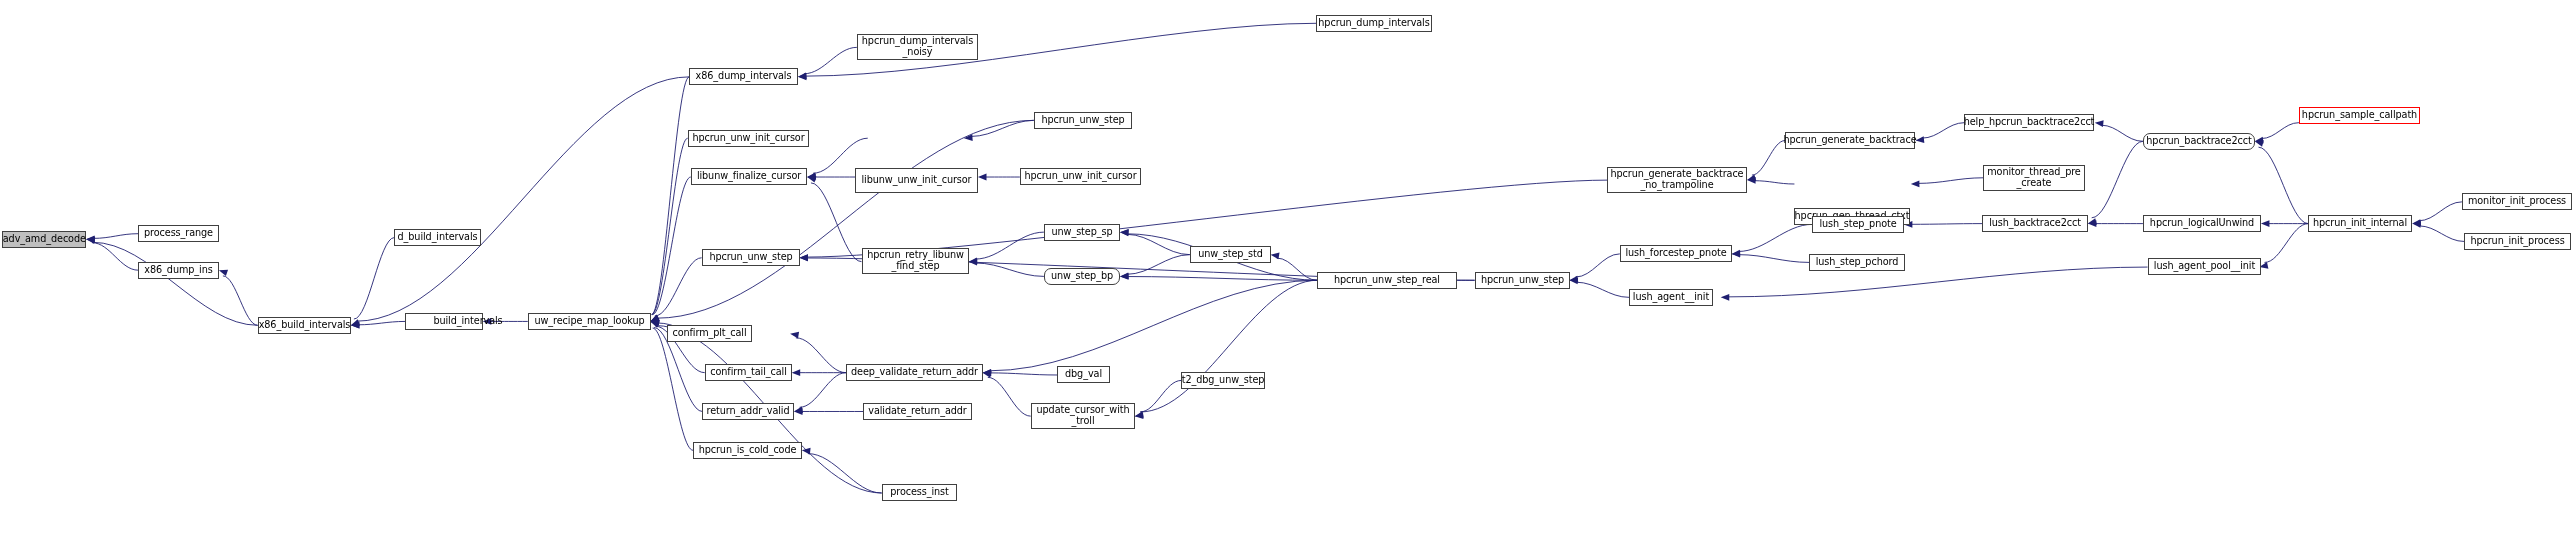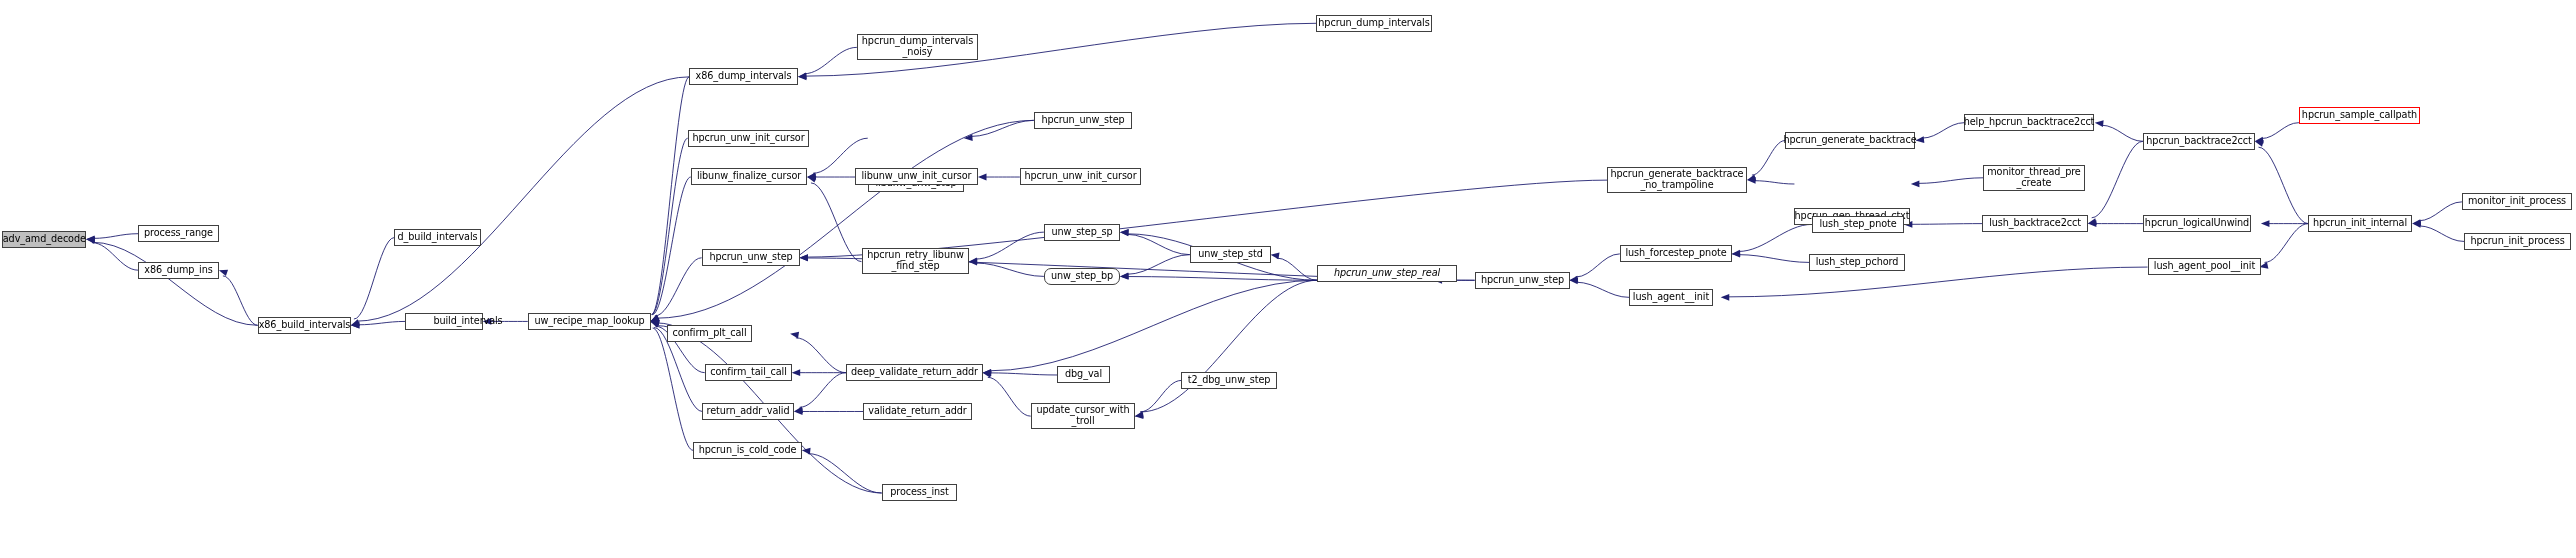--- a/index.html
+++ b/index.html
@@ -190,56 +190,56 @@
       <div class="node" style="left: 394px; top: 229px; width: 87px; height: 17px;">d_build_intervals</div>
       <div class="node" style="left: 405px; top: 313px; width: 78px; height: 17px; padding-left: 48px;">build_intervals</div>
       <div class="node" style="left: 528px; top: 313px; width: 123px; height: 17px;">uw_recipe_map_lookup</div>
       <div class="node" style="left: 689px; top: 68px; width: 109px; height: 17px;">x86_dump_intervals</div>
       <div class="node" style="left: 857px; top: 34px; width: 121px; height: 26px;">hpcrun_dump_intervals
 _noisy</div>
       <div class="node" style="left: 1316px; top: 14.7px; width: 116px; height: 17px;">hpcrun_dump_intervals</div>
       <div class="node" style="left: 688px; top: 130px; width: 121px; height: 17px;">hpcrun_unw_init_cursor</div>
       <div class="node" style="left: 691px; top: 168px; width: 116px; height: 17px;">libunw_finalize_cursor</div>
       <div class="node" style="left: 868px; top: 130px; width: 96px; height: 17px; margin-top: 45px;">libunw_unw_step</div>
-      <div class="node" style="left: 855px; top: 168px; width: 123px; height: 17px;">libunw_unw_init_cursor</div>
+      <div class="node" style="left: 855px; top: 168px; width: 123px; height: 25px;">libunw_unw_init_cursor</div>
       <div class="node" style="left: 1034px; top: 112px; width: 98px; height: 17px;">hpcrun_unw_step</div>
       <div class="node" style="left: 1020px; top: 168px; width: 121px; height: 17px;">hpcrun_unw_init_cursor</div>
       <div class="node" style="left: 702px; top: 249px; width: 98px; height: 17px;">hpcrun_unw_step</div>
       <div class="node" style="left: 862px; top: 248px; width: 107px; height: 26px;">hpcrun_retry_libunw
 _find_step</div>
       <div class="node" style="left: 1044px; top: 224px; width: 76px; height: 17px;">unw_step_sp</div>
       <div class="node" style="left: 1044px; top: 268px; width: 76px; height: 17px; border-radius: 7px;">unw_step_bp</div>
       <div class="node" style="left: 1190px; top: 246px; width: 81px; height: 17px;">unw_step_std</div>
-      <div class="node" style="left: 1317px; top: 265px; width: 140px; height: 17px; font-style: italic;">hpcrun_unw_step_real</div>
+      <div class="node" style="left: 1317px; top: 272px; width: 140px; height: 17px;">hpcrun_unw_step_real</div>
       <div class="node" style="left: 1475px; top: 272px; width: 95px; height: 17px;">hpcrun_unw_step</div>
       <div class="node" style="left: 667px; top: 325px; width: 85px; height: 17px;">confirm_plt_call</div>
       <div class="node" style="left: 705px; top: 364px; width: 87px; height: 17px;">confirm_tail_call</div>
       <div class="node" style="left: 702px; top: 403px; width: 92px; height: 17px;">return_addr_valid</div>
       <div class="node" style="left: 693px; top: 442px; width: 109px; height: 17px;">hpcrun_is_cold_code</div>
       <div class="node" style="left: 882px; top: 484px; width: 75px; height: 17px;">process_inst</div>
       <div class="node" style="left: 846px; top: 364px; width: 137px; height: 17px;">deep_validate_return_addr</div>
       <div class="node" style="left: 863px; top: 403px; width: 109px; height: 17px;">validate_return_addr</div>
       <div class="node" style="left: 1057px; top: 366px; width: 53px; height: 17px;">dbg_val</div>
       <div class="node" style="left: 1031px; top: 403px; width: 104px; height: 26px;">update_cursor_with
 _troll</div>
-      <div class="node" style="left: 1181px; top: 372px; width: 96px; height: 17px;">t2_dbg_unw_step</div>
+      <div class="node" style="left: 1181px; top: 372px; width: 84px; height: 17px;">t2_dbg_unw_step</div>
       <div class="node" style="left: 1607px; top: 167px; width: 140px; height: 26px;">hpcrun_generate_backtrace
 _no_trampoline</div>
       <div class="node" style="left: 1785px; top: 132px; width: 130px; height: 17px;">hpcrun_generate_backtrace</div>
       <div class="node" style="left: 1794px; top: 175px; width: 116px; height: 17px; margin-top: 33px;">hpcrun_gen_thread_ctxt</div>
       <div class="node" style="left: 1964px; top: 114px; width: 130px; height: 17px;">help_hpcrun_backtrace2cct</div>
       <div class="node" style="left: 1983px; top: 165px; width: 102px; height: 26px;">monitor_thread_pre
 _create</div>
-      <div class="node" style="left: 2143px; top: 133px; width: 112px; height: 17px;">hpcrun_backtrace2cct</div>
+      <div class="node" style="left: 2143px; top: 133px; width: 112px; height: 17px; border-radius: 7px;">hpcrun_backtrace2cct</div>
       <div class="node highlight" style="left: 2299px; top: 107px; width: 121px; height: 17px;">hpcrun_sample_callpath</div>
       <div class="node" style="left: 1812px; top: 216px; width: 92px; height: 17px;">lush_step_pnote</div>
       <div class="node" style="left: 1809px; top: 254px; width: 96px; height: 17px;">lush_step_pchord</div>
       <div class="node" style="left: 1620px; top: 245px; width: 112px; height: 17px;">lush_forcestep_pnote</div>
       <div class="node" style="left: 1629px; top: 289px; width: 84px; height: 17px;">lush_agent__init</div>
       <div class="node" style="left: 1982px; top: 215px; width: 106px; height: 17px;">lush_backtrace2cct</div>
-      <div class="node" style="left: 2143px; top: 215px; width: 108px; height: 17px;">hpcrun_logicalUnwind</div>
+      <div class="node" style="left: 2143px; top: 215px; width: 118px; height: 17px;">hpcrun_logicalUnwind</div>
       <div class="node" style="left: 2148px; top: 258px; width: 113px; height: 17px;">lush_agent_pool__init</div>
       <div class="node" style="left: 2308px; top: 215px; width: 104px; height: 17px;">hpcrun_init_internal</div>
       <div class="node" style="left: 2462px; top: 193px; width: 110px; height: 17px;">monitor_init_process</div>
       <div class="node" style="left: 2464px; top: 233px; width: 107px; height: 17px;">hpcrun_init_process</div>
     </div>
 </div>
 
 
 </body></html>

